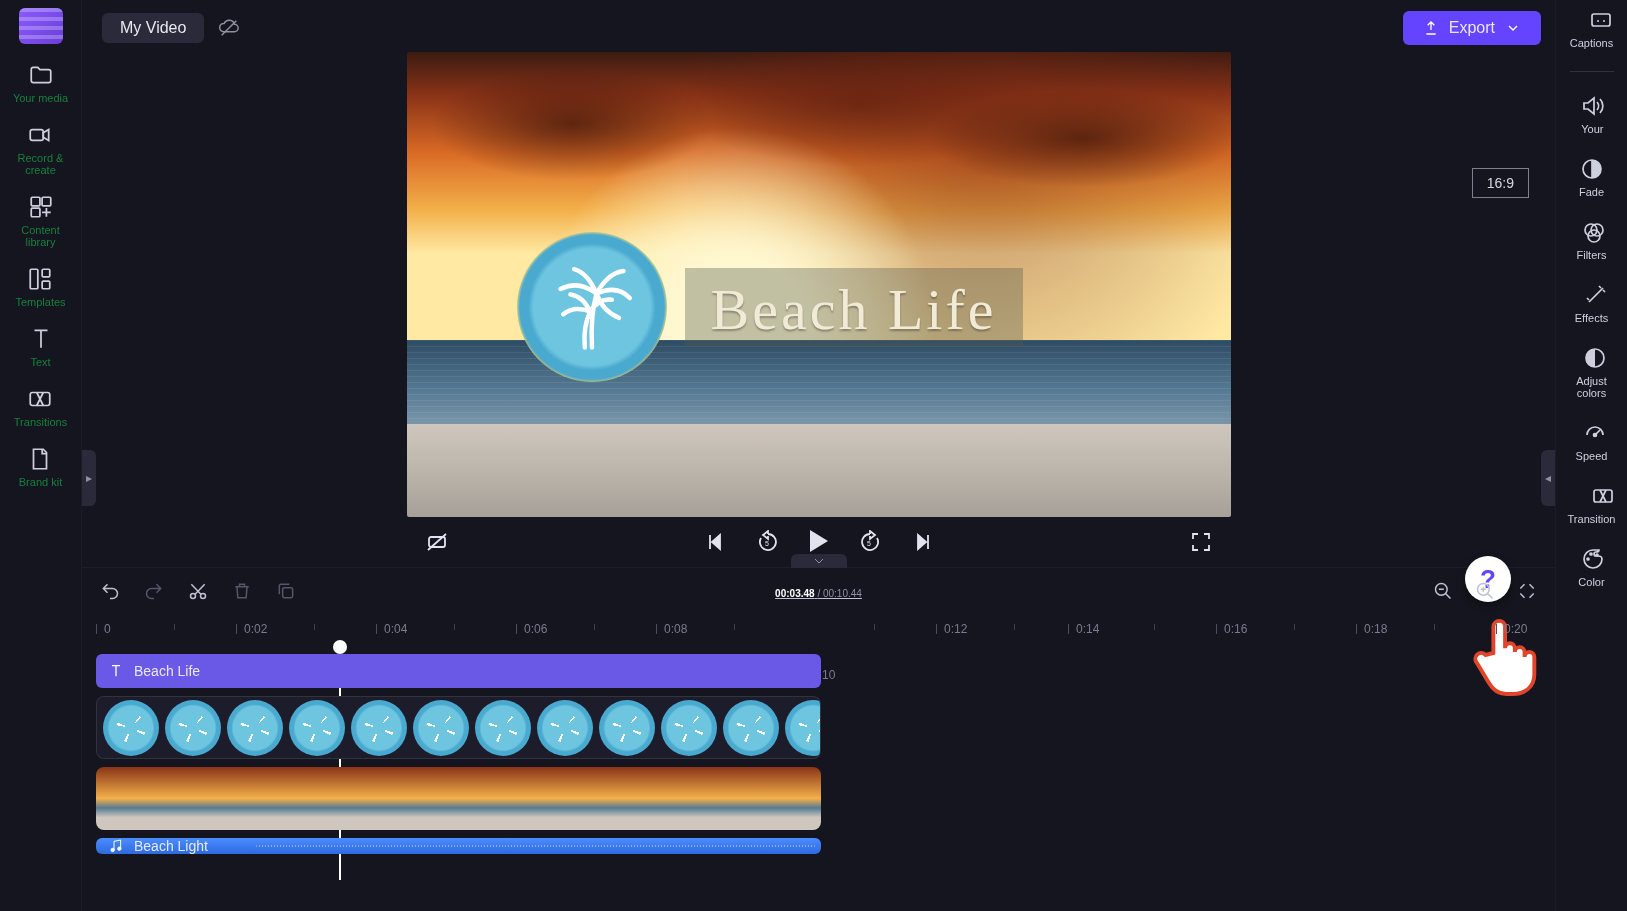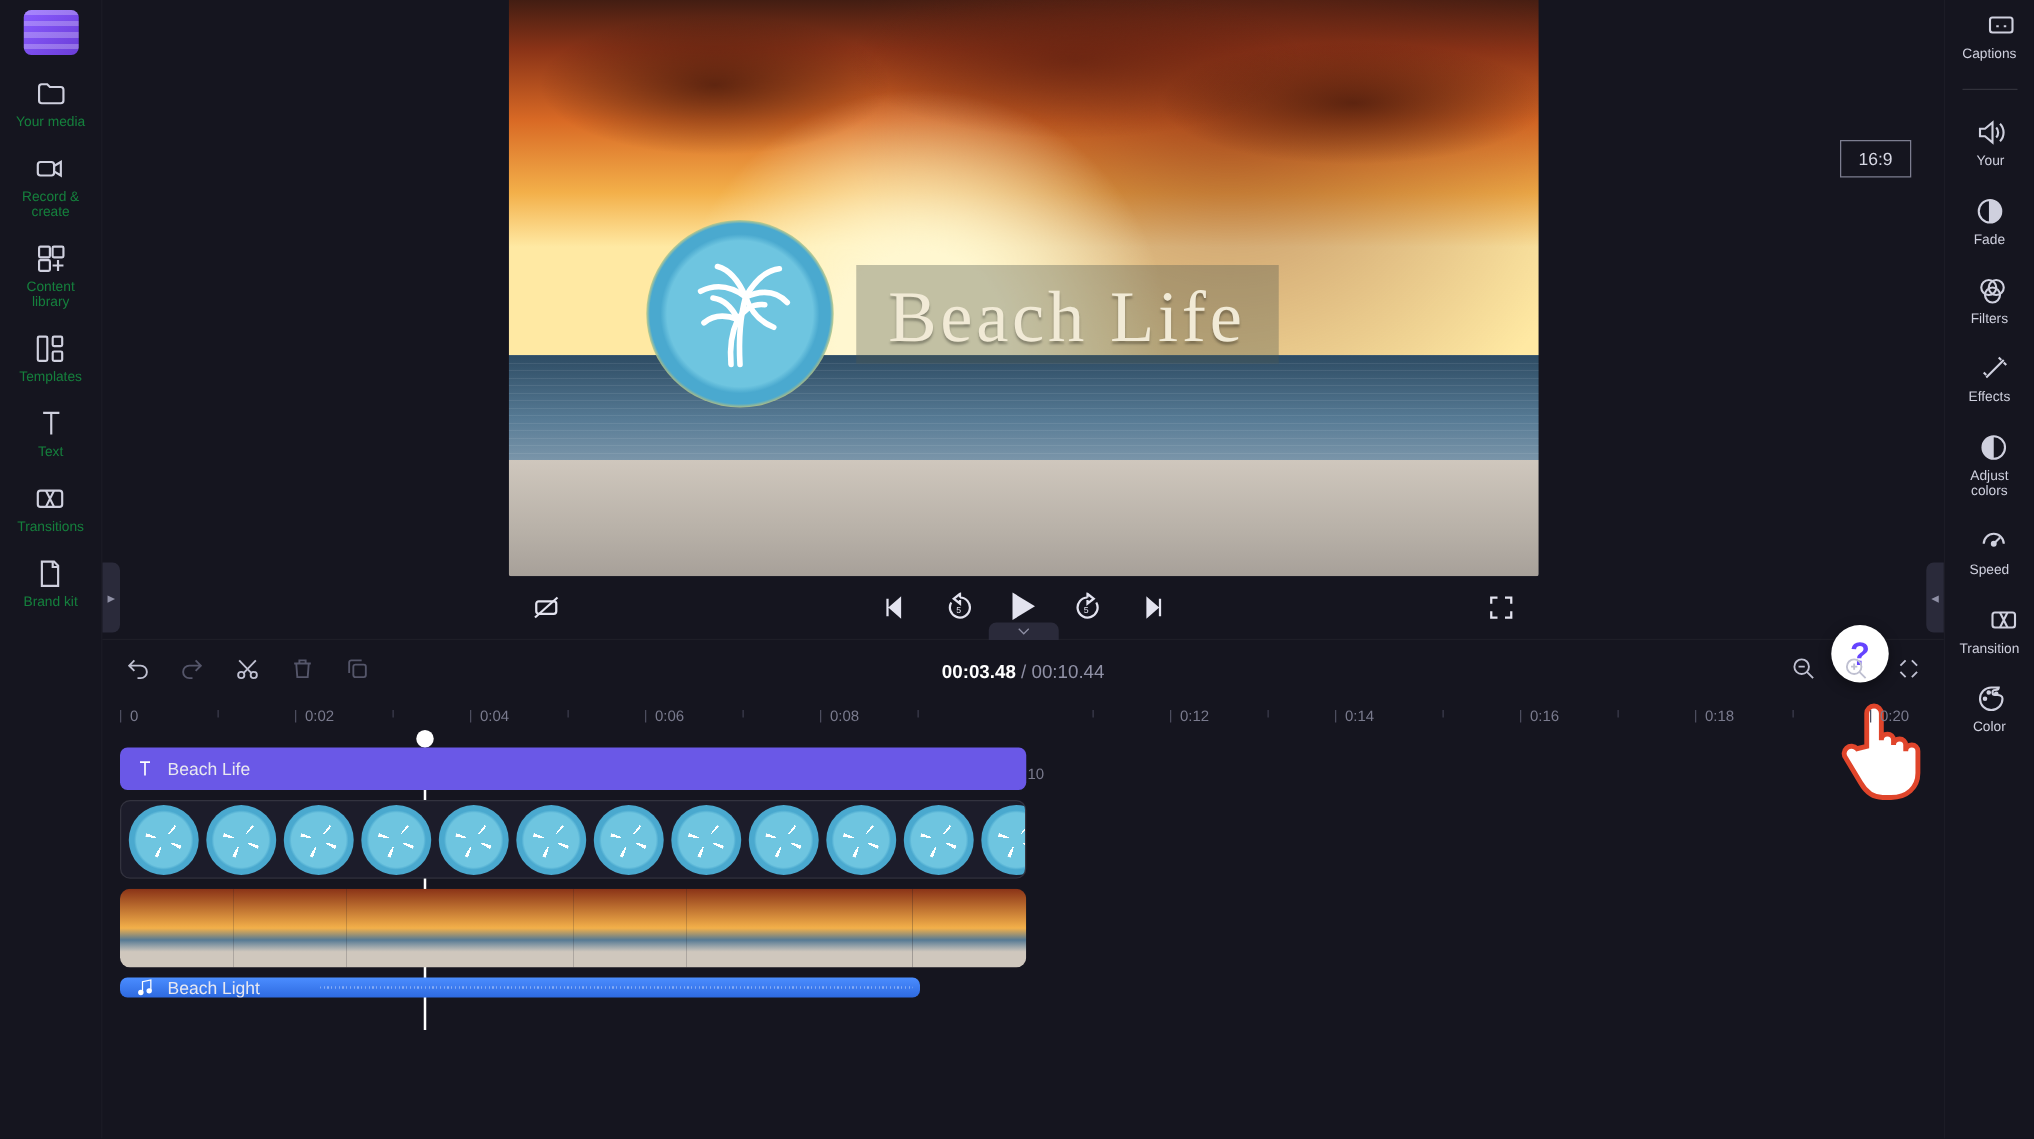--- a/index.html
+++ b/index.html
@@ -49,21 +49,21 @@
 .pb-ic { width:24px; height:24px; stroke:#e3e3ef; fill:none; stroke-width:1.8; cursor:pointer; }
 .pb-play { width:0;height:0;border-left:18px solid #e3e3ef;border-top:11px solid transparent;border-bottom:11px solid transparent; cursor:pointer; }
 
 
 .help { position:absolute; right:44px; top:500px; width:46px; height:46px; background:#fff; border-radius:50%; display:flex; align-items:center; justify-content:center; color:#6544ff; font-weight:900; font-size:26px; box-shadow:0 3px 10px rgba(0,0,0,.4); }
 .hand { position:absolute; right:8px; top:552px; width:78px; height:90px; }
 
 
 .tl-panel { flex:1; display:flex; flex-direction:column; border-top:1px solid rgba(255,255,255,.04); position:relative; }
 .tl-tools { height:50px; display:flex; align-items:center; padding:0 18px; gap:24px; color:#bfc0d1; }
-.tl-tools .center { position:absolute; left:50%; transform:translateX(-50%); font-size:15px; }
+.tl-tools .center { position:absolute; left:50%; transform:translateX(-50%); font-size:10px;text-decoration:underline; }
 .tl-tools .center .cur { color:#fff; font-weight:600; }
 .tl-tools .center .tot { color:#8f90a5; }
 .tl-tools svg { width:20px; height:20px; stroke:#bfc0d1; fill:none; stroke-width:1.8; cursor:pointer; }
 .tl-tools .disabled svg { stroke:#55566a; cursor:default; }
 .tl-right { margin-left:auto; display:flex; gap:22px; }
 
 .ruler { height:36px; position:relative; margin:0 14px 0 14px; }
 .ruler .maj { position:absolute; top:4px; font-size:12px; color:#7a7b8e; }
 .ruler .maj::before { content:""; position:absolute; left:-8px; top:2px; width:1px; height:10px; background:#4c4d5e; }
 .ruler .min { position:absolute; top:6px; width:1px; height:6px; background:#3c3d4e; }
@@ -71,21 +71,21 @@
 .tracks { position:relative; margin:0 14px; }
 .track { position:relative; height:34px; margin-bottom:8px; }
 .clip { position:absolute; top:0; bottom:0; left:0; border-radius:6px; display:flex; align-items:center; padding:0 12px; gap:10px; font-size:14px; overflow:hidden; }
 .txt-clip { background:#6a58e7; width:725px; }
 .img-track { height:63px; border-radius:8px; border:1px solid rgba(255,255,255,.1); width:725px; display:flex; align-items:center; padding:0 6px; gap:6px; background:#1c1c2a; overflow:hidden; }
 .thumb-sun { width:56px; height:56px; border-radius:50%; background:radial-gradient(circle,#6ec5e0 0 55%,#4aa9cf 60% 70%, transparent 80%); position:relative; flex:0 0 auto; }
 .thumb-sun::after{content:"";position:absolute;left:50%;top:50%;width:30px;height:30px;transform:translate(-50%,-50%);background:
   conic-gradient(from 0deg, transparent 0 10%, #fff 10% 12%, transparent 12% 30%, #fff 30% 33%, transparent 33% 55%, #fff 55% 58%, transparent 58% 78%, #fff 78% 81%, transparent 81% 100%);border-radius:50%;mask:radial-gradient(circle,transparent 0 30%,#000 30%);-webkit-mask:radial-gradient(circle,transparent 0 30%,#000 30%);} 
 .vid-track { height:63px; border-radius:8px; width:725px; display:flex; overflow:hidden; }
 .vt { flex:1; background:linear-gradient(180deg,#8a3317 0%,#f3b04a 50%,#567a94 65%,#cfc7bd 80%); }
-.aud-clip { background:linear-gradient(180deg,#4b8dff,#2e6ae0); width:640px; position:relative; }
+.aud-clip { background:linear-gradient(180deg,#4b8dff,#2e6ae0); width:725px; position:relative; }
 .aud-clip::after { content:""; position:absolute; left:160px; right:6px; top:7px; bottom:7px; background:repeating-linear-gradient(90deg, rgba(255,255,255,.55) 0 1px, transparent 1px 3px); opacity:.7; border-radius:3px; }
 
 .playhead { position:absolute; top:0; bottom:0; width:2px; background:#fff; left:243px; }
 .playhead::before { content:""; position:absolute; top:-14px; left:-6px; width:14px; height:14px; background:#fff; border-radius:50%; }
 
 
 .right-bar { width:72px; background:#15151f; display:flex; flex-direction:column; align-items:center; padding-top:8px; gap:22px; border-left:1px solid rgba(255,255,255,.03); }
 .rnav { display:flex; flex-direction:column; align-items:flex-end; gap:5px; cursor:pointer; color:#cfd0de; }
 .rnav svg { width:24px; height:24px; stroke:#cfd0de; fill:none; stroke-width:1.7; }
 .rnav span { font-size:11px; text-align:center; line-height:12px; white-space:pre-line; }
@@ -154,20 +154,37 @@
           <path d="M14 3v4h4"></path>
         </svg>
       <span>Brand kit</span>
     </div>
   </div>
 
   <div class="expand-tab">▸</div>
 
   <div class="main">
 
+    <div class="topbar">
+      <div class="title-chip">My Video</div>
+      <svg class="cloud-ic" width="22" height="22" viewBox="0 0 24 24" fill="none" stroke="currentColor" stroke-width="1.6">
+          <path d="M18 16a4 4 0 0 0 0-8 6 6 0 0 0-11.3-1A4.5 4.5 0 0 0 6 16z"></path>
+          <line x1="4" y1="20" x2="20" y2="4"></line>
+        </svg>
+      <div class="spacer"></div>
+      <div class="export-btn">
+        <svg viewBox="0 0 24 24">
+            <path d="M12 3v12M7 8l5-5 5 5M5 21h14"></path>
+          </svg>
+        <span>Export</span>
+        <svg viewBox="0 0 24 24" width="12" height="12">
+            <path d="M6 9l6 6 6-6"></path>
+          </svg>
+      </div>
+    </div>
 
     <div class="stage-wrap">
       <div class="ratio-chip">16:9</div>
       <div class="stage">
         <div class="canvas">
           <div class="sky"></div>
           <div class="sea"></div>
           <div class="sand"></div>
           <div class="logo-over">
             <div class="sun">

